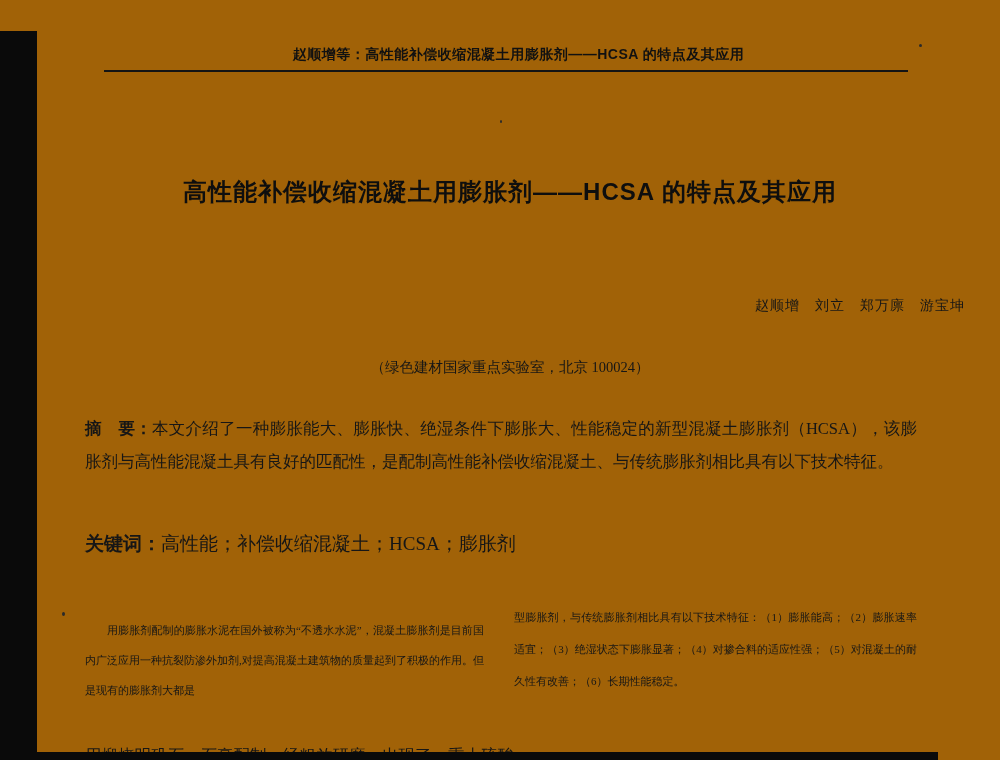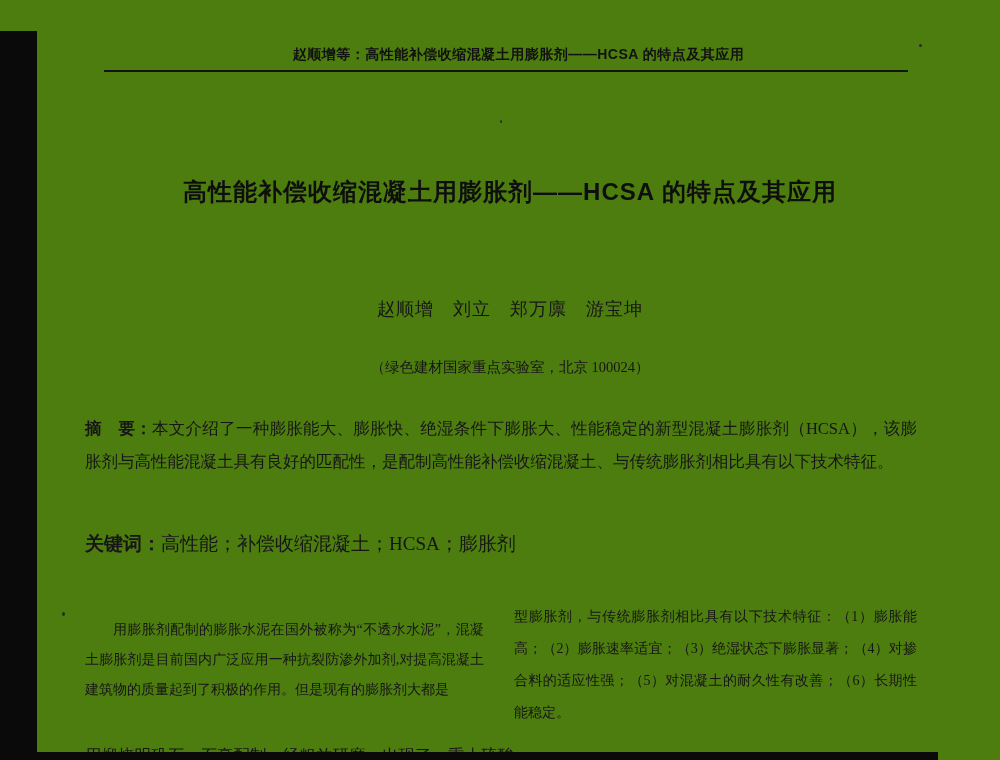--- a/index.html
+++ b/index.html
@@ -1,21 +1,21 @@
 <!DOCTYPE html>
 <html><head>
 <meta charset="utf-8">
 <style>
   * { margin: 0; padding: 0; box-sizing: border-box; }
   html, body { background: #ffffff; }
   .page {
     position: relative;
     width: 1000px;
     height: 760px;
-    background: #4d7c0f;
+    background: #a16207;
     overflow: hidden;
     font-family: "Liberation Serif", "DejaVu Serif", serif;
     color: #161616;
   }
   
   .scan-left {
     position: absolute; left: 0; top: 31px;
     width: 37px; height: 729px;
     background: #0a0a0a; z-index: 6;
   }
@@ -42,21 +42,21 @@
   }
   .paper-title {
     position: absolute; top: 176px; left: 55px; right: 35px;
     text-align: center;
     font-family: "Liberation Sans", "DejaVu Sans", sans-serif;
     font-size: 24px; font-weight: bold; letter-spacing: 1px;
     color: #0e0e0e;
   }
   .authors {
     position: absolute; top: 297px; left: 55px; right: 35px;
-    text-align: center; font-size: 18px; letter-spacing: 1px;
+    text-align: right; font-size: 14px; letter-spacing: 1px;
   }
   .affiliation {
     position: absolute; top: 358px; left: 55px; right: 35px;
     text-align: center; font-size: 14.5px;
   }
   .abstract {
     position: absolute; top: 412px; left: 85px; width: 832px;
     font-size: 16.5px; line-height: 33px; text-align: justify;
   }
   .label-bold {
@@ -68,21 +68,21 @@
     font-size: 19px;
   }
   .col-left  { position: absolute; top: 601px; left: 85px;  width: 399px; }
   .col-right { position: absolute; top: 601px; left: 514px; width: 403px; }
   .section-heading {
     font-family: "Liberation Sans", "DejaVu Sans", sans-serif;
     font-size: 17.5px; font-weight: bold; line-height: 22px;
     color: #0e0e0e;
   }
   .body-par {
-    font-size: 14px; line-height: 30px; text-align: justify;
+    font-size: 11px; line-height: 30px; text-align: justify;
   }
   .col-left .body-par { margin-top: 14px; text-indent: 2em; }
   .col-right .body-par { line-height: 32px; }
   .clipped-line {
     position: absolute; top: 745px; left: 85px; width: 440px;
     font-size: 16.5px; white-space: nowrap; z-index: 1;
     color: #161616;
   }
 </style>
 </head>

